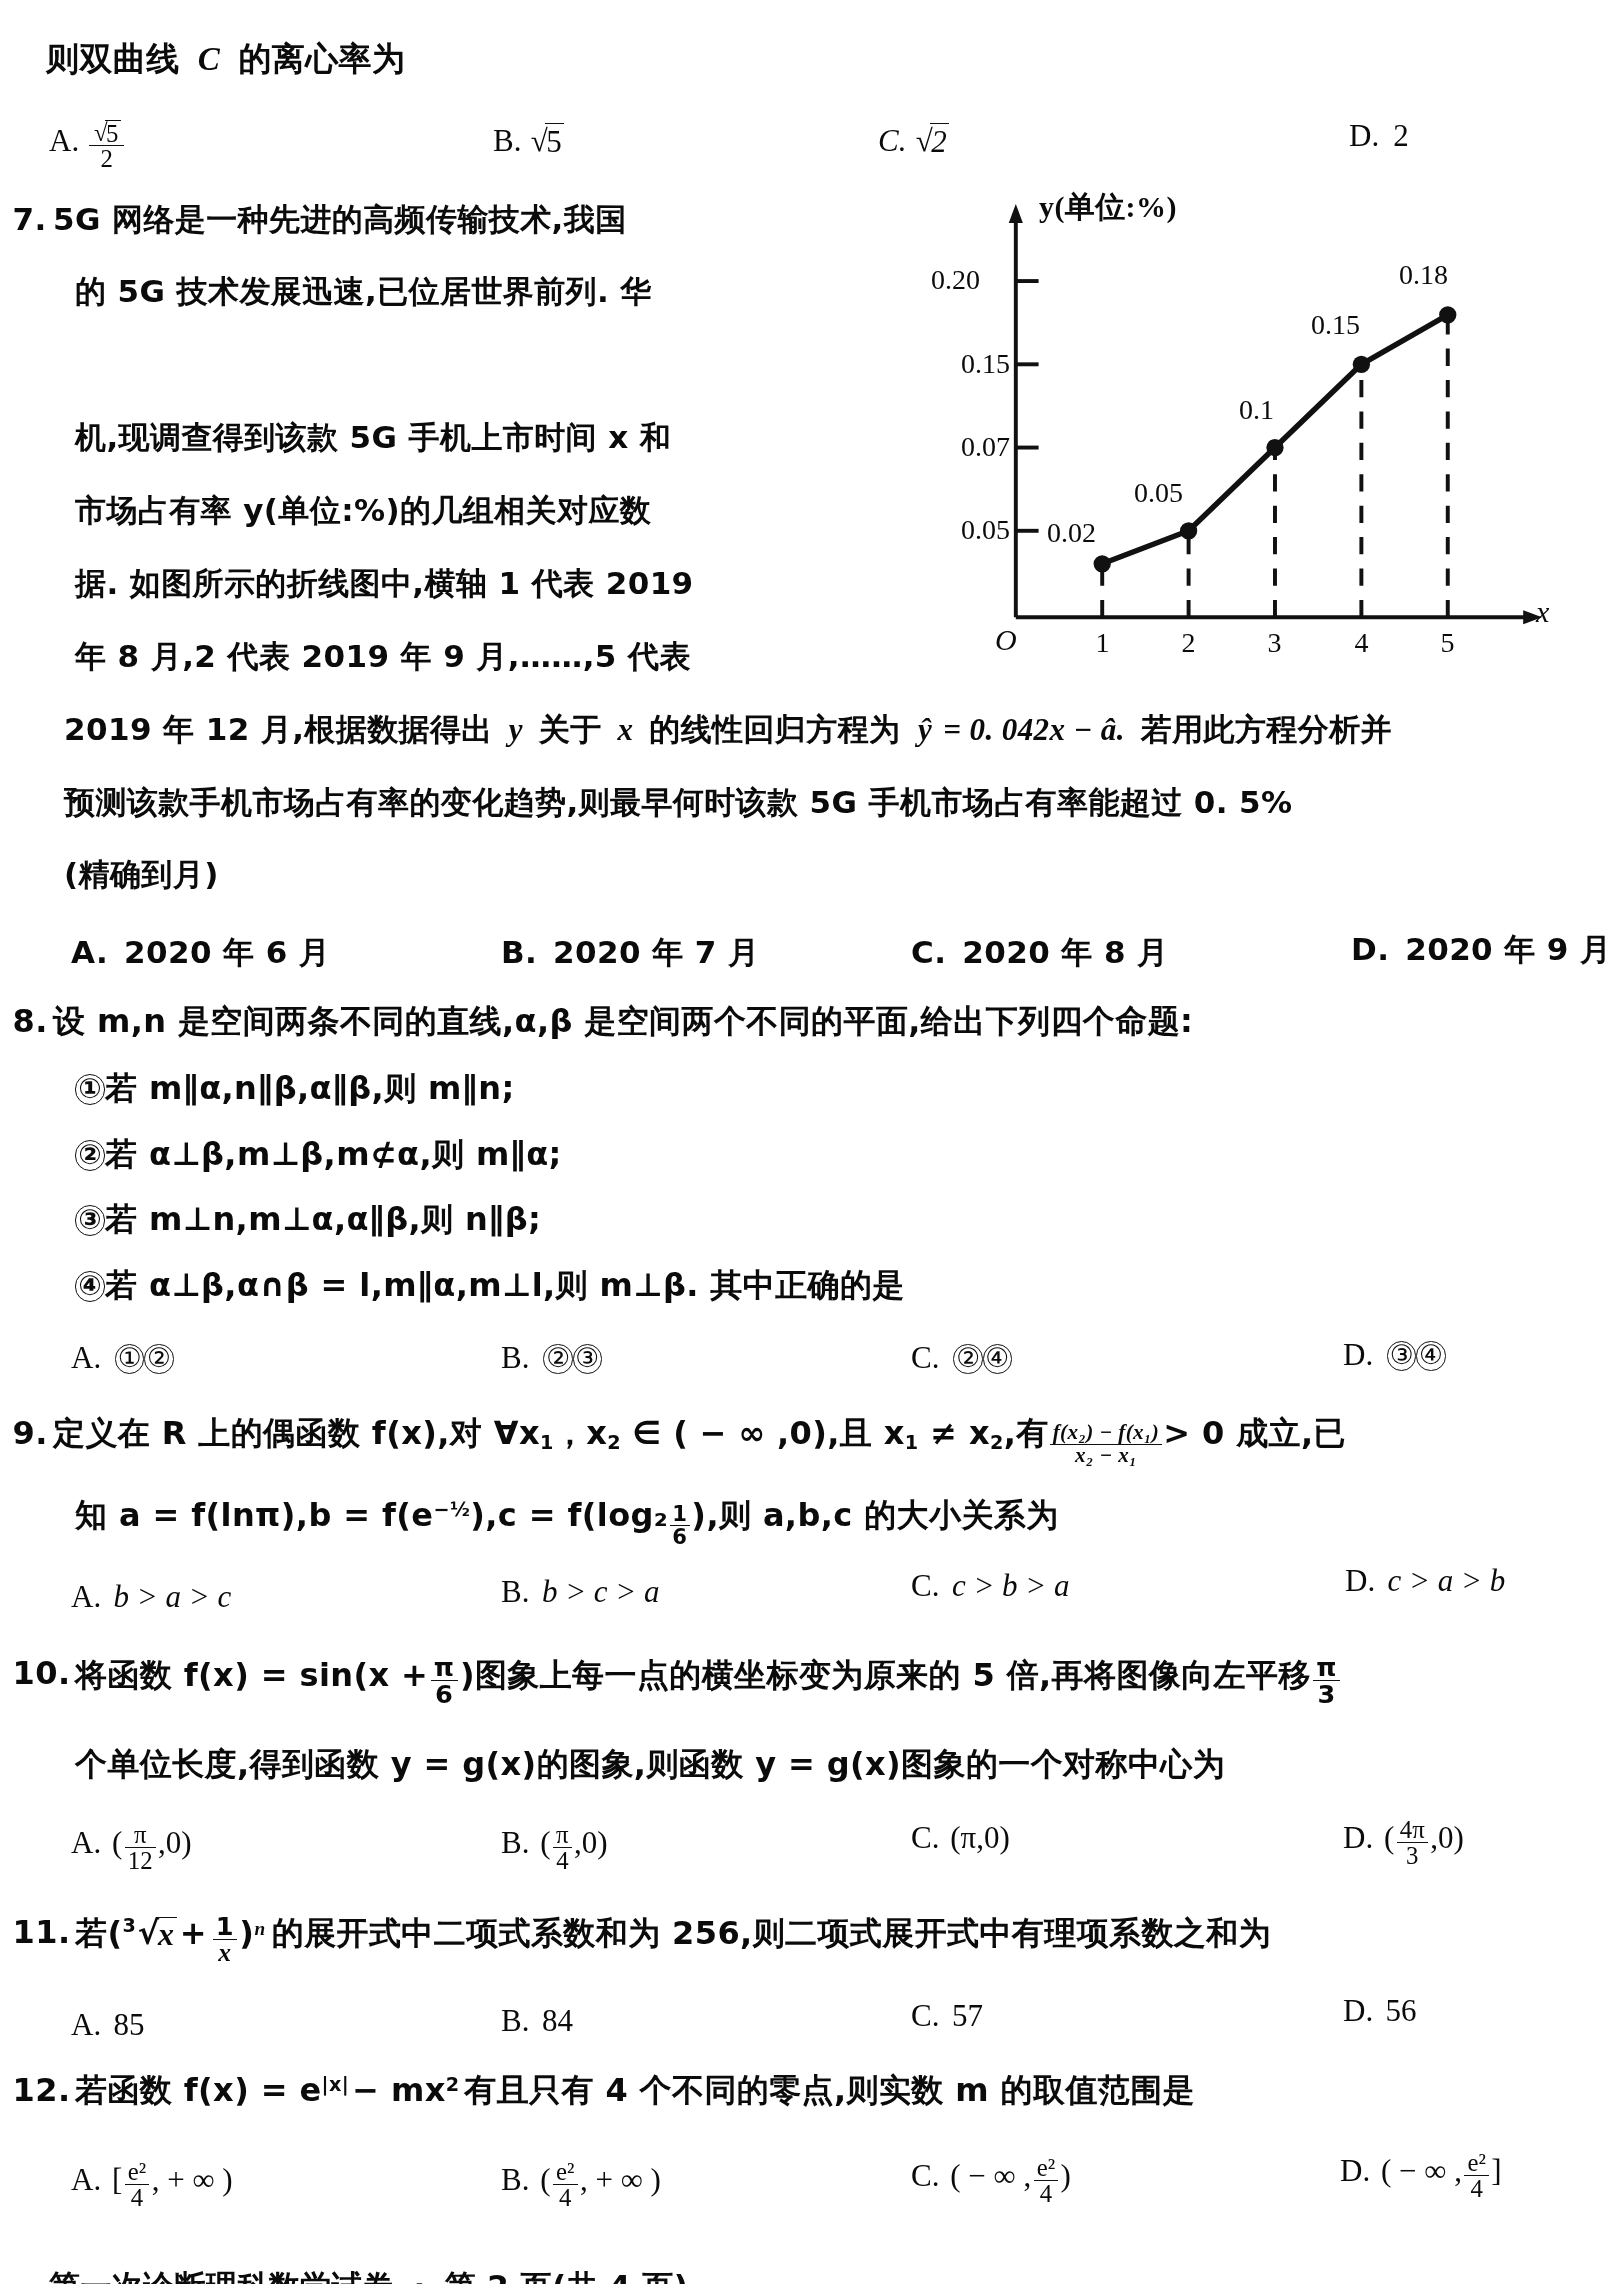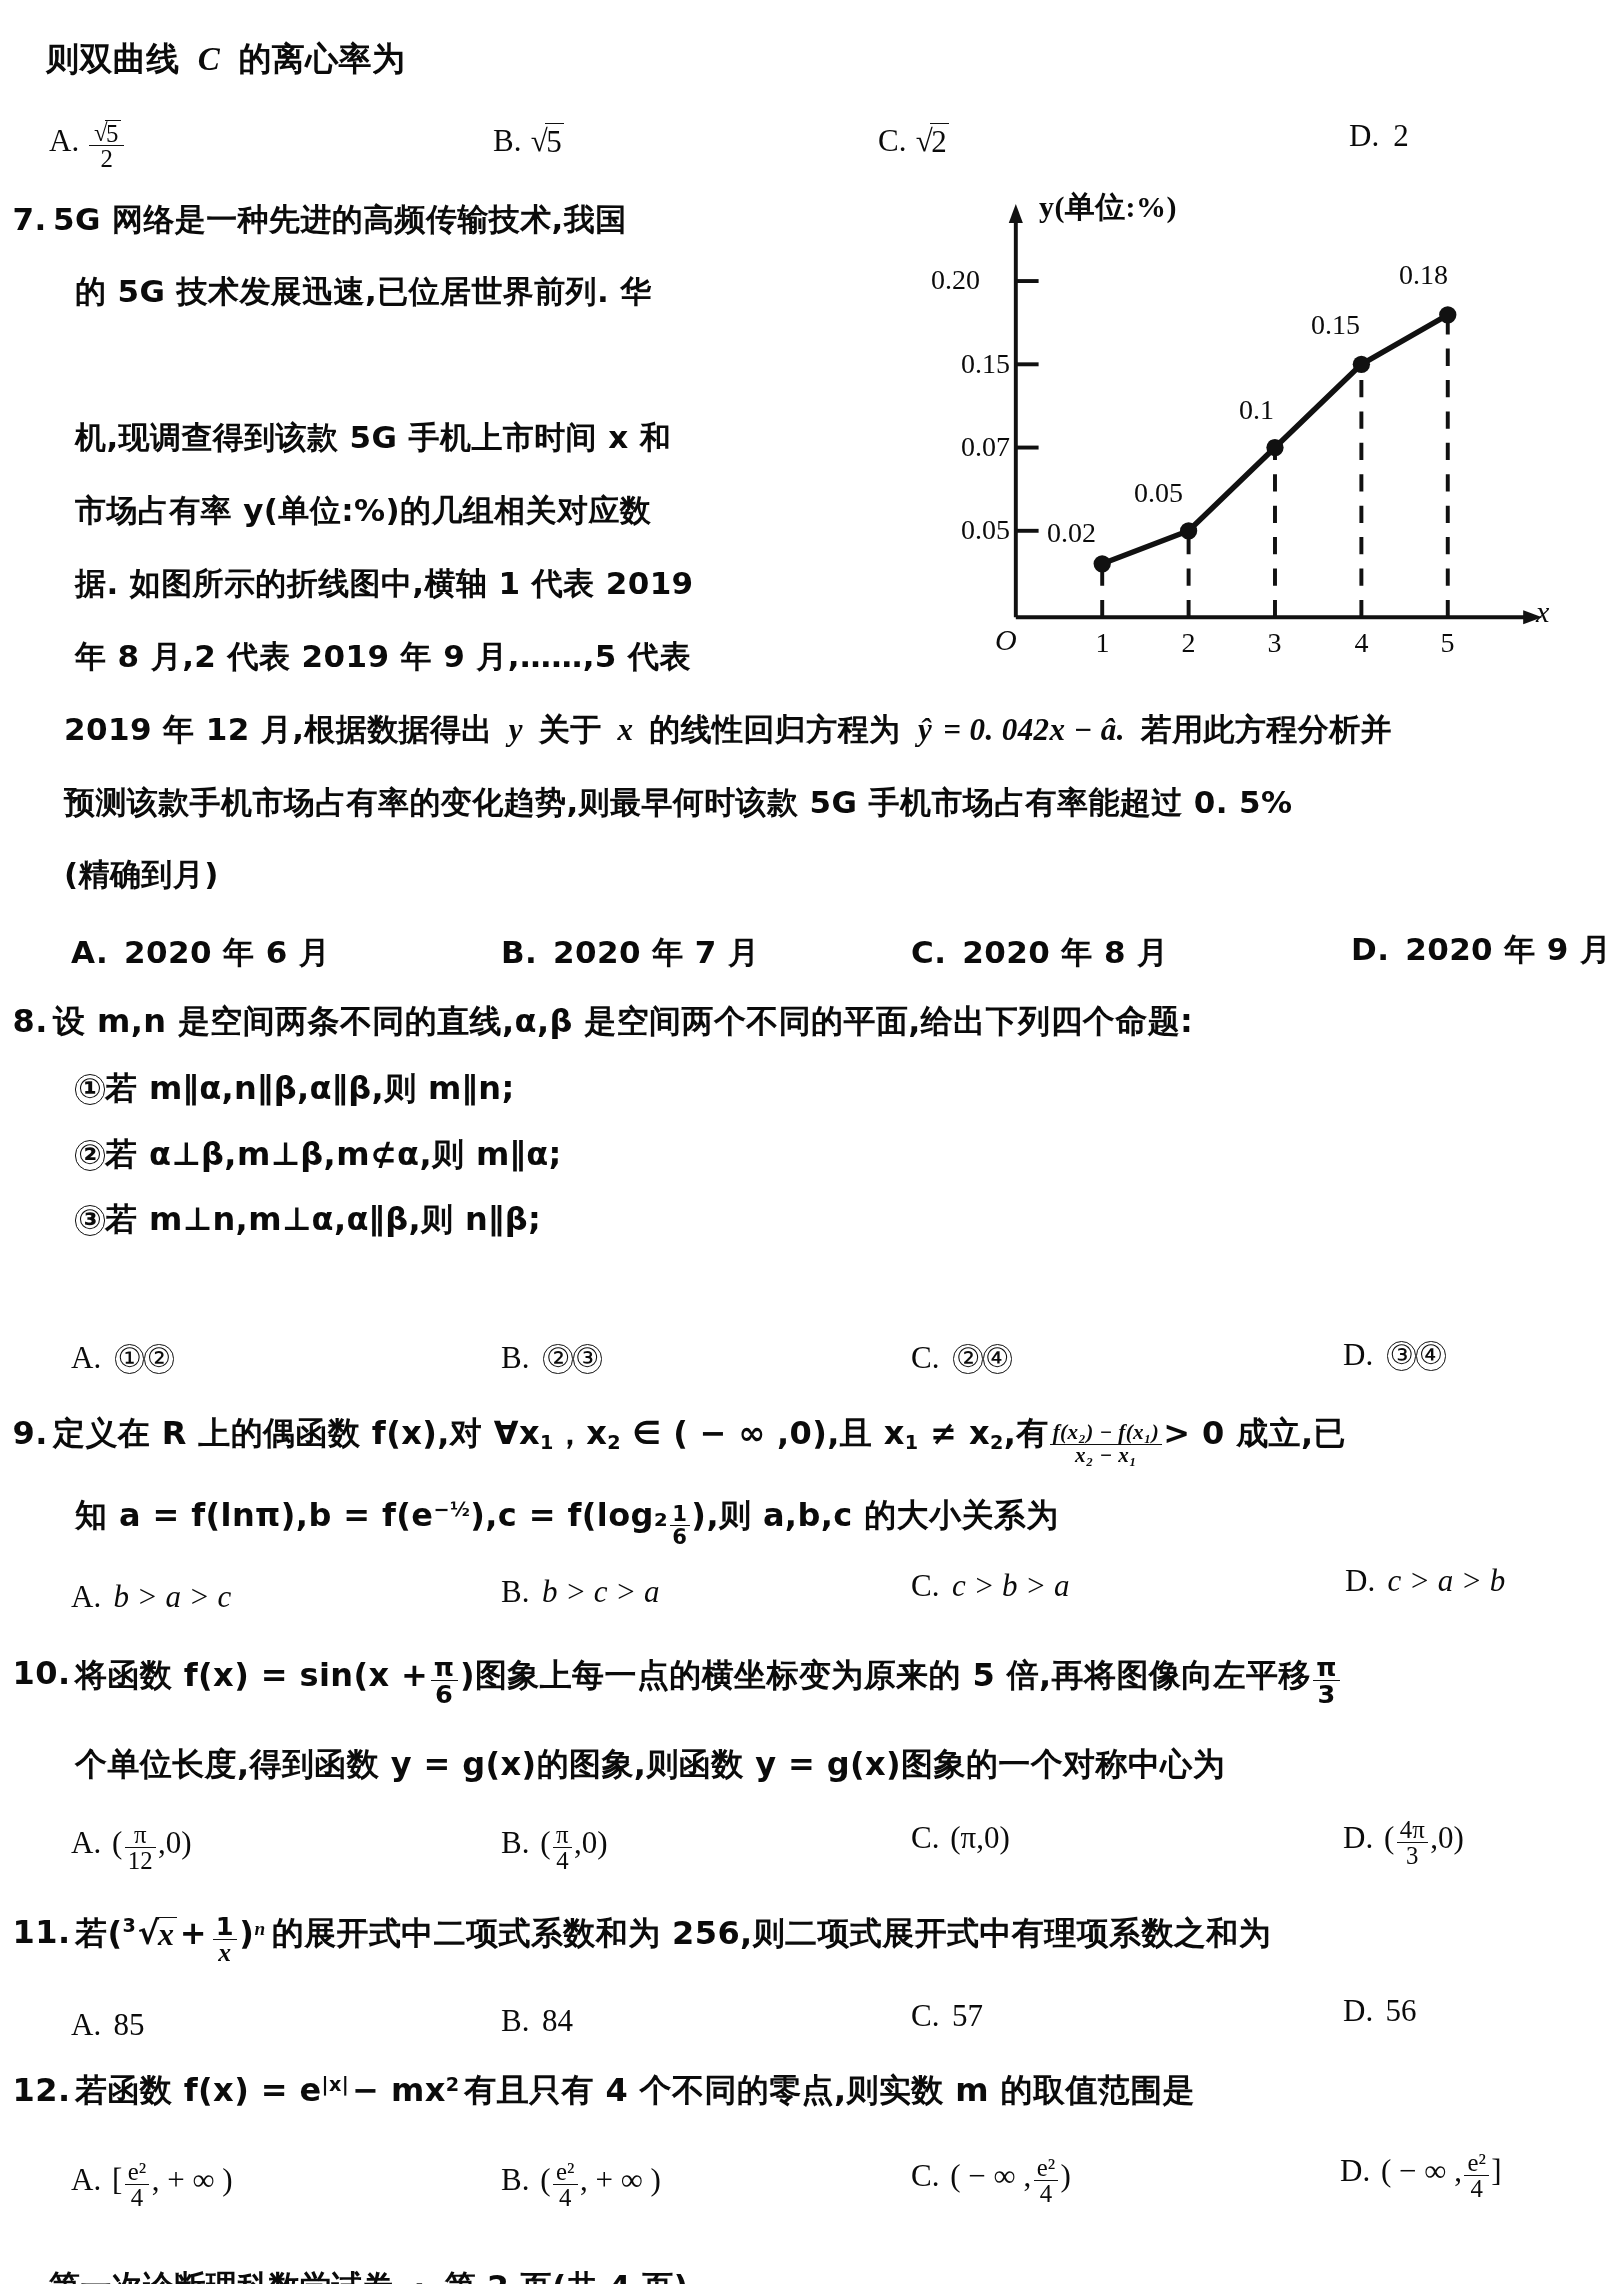--- a/index.html
+++ b/index.html
@@ -63,21 +63,21 @@
       <span class="num"><span class="rad"><span class="radsym">√</span><span class="radbody">5</span></span></span>
       <span class="den">2</span>
     </span>
   </div>
 
   <div class="opt" style="left: 493px; top: 86px;">
     <span>B.</span>
     <span class="rad"><span class="radsym">√</span><span class="radbody">5</span></span>
   </div>
 
-  <div class="opt" style="left: 878px; top: 86px;">
+  <div class="opt" style="left: 878px; top: 86px; font-style: italic;">
     <span>C.</span>
     <span class="rad"><span class="radsym">√</span><span class="radbody">2</span></span>
   </div>
 
   <div class="opt" style="left: 1349px; top: 82px;">
     <span>D.</span>
     <span style="padding-left:6.3px;">2</span>
   </div>
 
   <div class="ln cn" style="left: 12.6px; top: 168px;">
@@ -183,20 +183,23 @@
 
   <div class="ln cn" style="left: 75px; top: 1036px; font-size: 32px;">
     <span class="circnum">①</span><span>若 m∥α,n∥β,α∥β,则 m∥n;</span>
   </div>
   <div class="ln cn" style="left: 75px; top: 1102px; font-size: 32px;">
     <span class="circnum">②</span><span>若 α⊥β,m⊥β,m⊄α,则 m∥α;</span>
   </div>
   <div class="ln cn" style="left: 75px; top: 1167px; font-size: 32px;">
     <span class="circnum">③</span><span>若 m⊥n,m⊥α,α∥β,则 n∥β;</span>
   </div>
+  <div class="ln cn" style="left: 75px; top: 1233px; font-size: 32px;">
+    <span class="circnum">④</span><span>若 α⊥β,α∩β = l,m∥α,m⊥l,则 m⊥β. 其中正确的是</span>
+  </div>
 
   <div class="opt" style="left: 71px; top: 1304px;">
     <span>A.</span>
     <span class="circnum" style="margin-left:6.3px;">①</span><span class="circnum">②</span>
   </div>
   <div class="opt" style="left: 501px; top: 1304px;">
     <span>B.</span>
     <span class="circnum" style="margin-left:6.3px;">②</span><span class="circnum">③</span>
   </div>
   <div class="opt" style="left: 911px; top: 1304px;">

